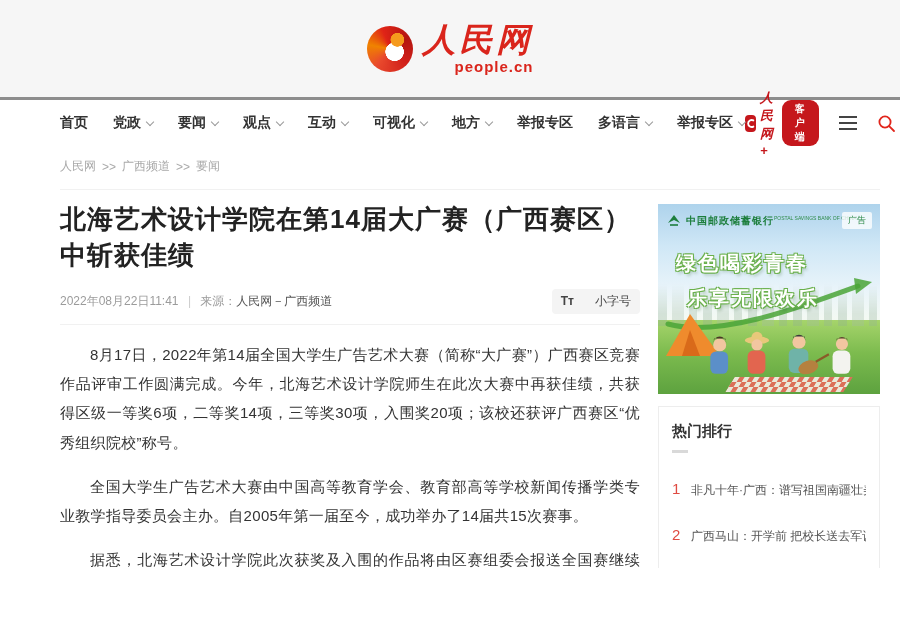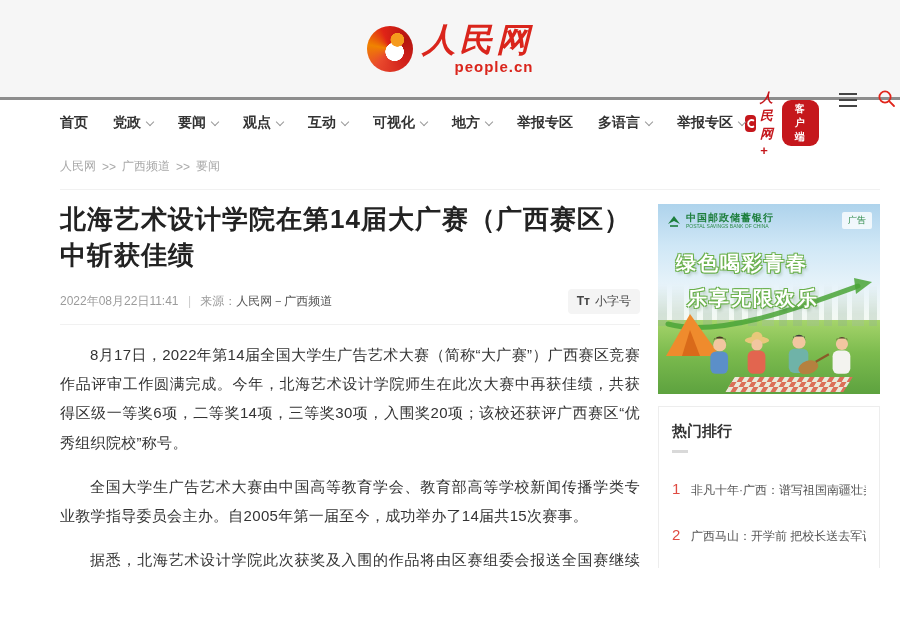--- a/index.html
+++ b/index.html
@@ -17,21 +17,21 @@
   .logo-text { display:flex; flex-direction:column; align-items:flex-end; }
   .logo-cn { font-size:33px; font-weight:800; color:#da251c; font-style:italic; letter-spacing:4px; line-height:1; }
   .logo-en { font-size:15px; font-weight:800; color:#da251c; letter-spacing:1px; margin-top:2px; }
   .header-rule { height:3px; background:#8d8d8d; }
 
   
   .nav-bar { height:46px; background:#fff; display:flex; align-items:center; justify-content:space-between; padding:0 20px 0 60px; }
   .nav-items { display:flex; align-items:center; gap:25px; }
   .nav-item { display:flex; align-items:center; font-size:14px; font-weight:600; color:#333; cursor:pointer; white-space:nowrap; }
   .caret { width:6px; height:6px; border-right:1.4px solid #9a9a9a; border-bottom:1.4px solid #9a9a9a; transform:rotate(45deg); margin:-3px 0 0 6px; }
-  .nav-right { display:flex; align-items:flex-start; gap:16px; }
+  .nav-right { display:flex; align-items:center; gap:16px; }
   .app-badge { display:flex; align-items:center; gap:4px; cursor:pointer; }
   .badge-sq { width:17px; height:17px; background:#c5171c; border-radius:4px; display:flex; align-items:center; justify-content:center; }
   .badge-cn { color:#c5171c; font-weight:800; font-style:italic; font-size:13px; }
   .badge-tag { background:#c5171c; color:#fff; font-size:10px; padding:2px 13px; border-radius:9px; font-weight:700; }
   .hamburger { display:flex; flex-direction:column; gap:4px; cursor:pointer; padding:4px; }
   .hamburger span { display:block; width:18px; height:2px; background:#444; }
   .search-btn { cursor:pointer; display:flex; align-items:center; }
 
   
   .content { padding:0 20px 0 60px; }
@@ -40,37 +40,37 @@
   .content-sep { border-top:1px solid #f1f1f1; margin-top:14px; }
   .columns { display:flex; gap:18px; }
   .article-col { width:580px; }
   .sidebar { width:222px; margin-top:14px; }
 
   .article-title { margin-top:12px; font-size:26px; font-weight:700; color:#222; line-height:1.38; letter-spacing:1px; }
   .meta-row { margin-top:15px; display:flex; justify-content:space-between; align-items:center; }
   .meta-left { font-size:12px; color:#9b9b9b; }
   .meta-left .source { color:#555; }
   .meta-div { margin:0 6px; color:#ccc; }
-  .font-size-btn { display:flex; align-items:center; gap:5px; background:#f4f4f4; border-radius:4px; padding:4px 9px; font-size:12px; color:#444; cursor:pointer; }
+  .font-size-btn { display:flex; align-items:center; gap:21px; background:#f4f4f4; border-radius:4px; padding:4px 9px; font-size:12px; color:#444; cursor:pointer; }
   .font-size-btn .tt { font-weight:700; font-size:12px; }
   .meta-sep { border-top:1px solid #f1f1f1; margin-top:10px; }
 
   .para { font-size:15px; color:#333; line-height:1.95; text-align:justify; text-indent:2em; margin-top:15px; letter-spacing:0.3px; }
 
   
   .ad-banner { position:relative; width:222px; height:190px; overflow:hidden; cursor:pointer;
     background:linear-gradient(180deg,#aed3ec 0%,#cfe7f6 22%,#e9f4fa 45%,#f3f9f3 60%,#eaf4e4 70%); }
   .ad-grass { position:absolute; left:0; right:0; bottom:0; height:74px;
     background:linear-gradient(180deg,#a6d46b 0%,#7cbb4e 45%,#5da23f 100%); }
   .ad-skyline { position:absolute; left:0; right:0; bottom:68px; height:42px; opacity:.30;
     background:repeating-linear-gradient(90deg,#8fae97 0 9px,rgba(0,0,0,0) 9px 14px,#a3bca8 14px 26px,rgba(0,0,0,0) 26px 31px,#93b29a 31px 39px,rgba(0,0,0,0) 39px 45px);
     -webkit-mask-image:linear-gradient(180deg,rgba(0,0,0,0),#000 70%); mask-image:linear-gradient(180deg,rgba(0,0,0,0),#000 70%); }
   .ad-swoosh { position:absolute; inset:0; }
   .bank-logo { position:absolute; top:8px; left:8px; display:flex; align-items:center; gap:4px; }
-  .bank-text { display:flex; flex-direction:column; }
+  .bank-text { display:flex; flex-direction:row; }
   .bank-name { font-size:10px; font-weight:800; color:#1c7e3c; letter-spacing:1px; line-height:1.1; }
   .bank-sub { font-size:5px; color:#2e8b4a; transform-origin:left; letter-spacing:0; }
   .ad-tag { position:absolute; top:8px; right:8px; background:rgba(255,255,255,.78); color:#2e8b4a; font-size:9px; padding:2px 6px; border-radius:2px; }
   .ad-slogan { position:absolute; top:46px; left:0; right:0; }
   .slogan-line { font-size:20px; font-weight:800; color:#fff; letter-spacing:2px;
     text-shadow:-1px -1px 0 #6ab04c,1px -1px 0 #6ab04c,-1px 1px 0 #6ab04c,1px 1px 0 #6ab04c,2px 3px 3px rgba(40,90,30,.25); }
   .slogan-1 { margin-left:18px; }
   .slogan-2 { margin-left:29px; margin-top:8px; }
   .tent { position:absolute; left:8px; bottom:38px; width:0; height:0;
     border-left:24px solid transparent; border-right:30px solid transparent; border-bottom:42px solid #ef8b2d; }

